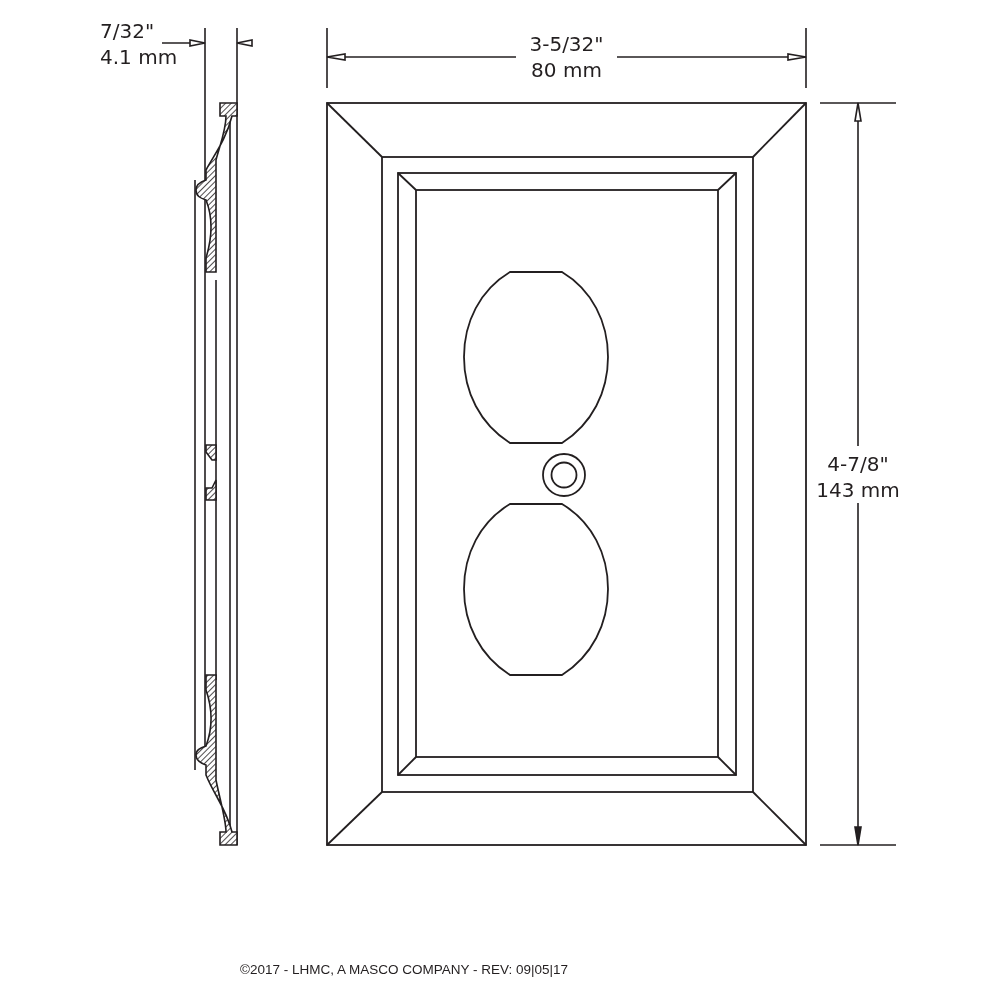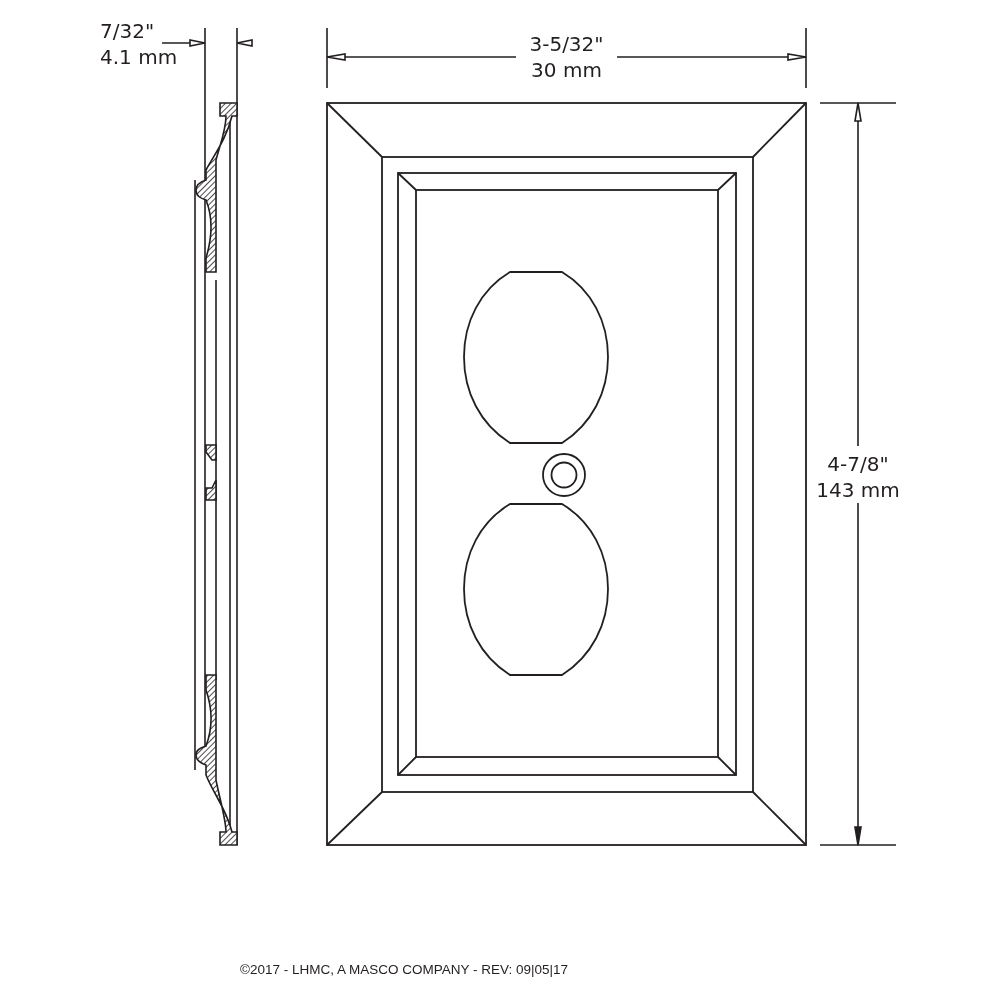--- a/index.html
+++ b/index.html
@@ -91,21 +91,21 @@
   </g>
 </svg>
 
 <div class="dimtext" style="left:100px; top:18px;">
   <div>7/32"</div>
   <div>4.1 mm</div>
 </div>
 
 <div class="dimtext center" style="left:516px; width:101px; top:31px;">
   <div>3-5/32"</div>
-  <div>30 mm</div>
+  <div>80 mm</div>
 </div>
 
 <div class="dimtext center" style="left:808px; width:100px; top:451px; background:transparent;">
   <div>4-7/8"</div>
   <div>143 mm</div>
 </div>
 
 <div class="footer">©2017 - LHMC, A MASCO COMPANY - REV: 09|05|17</div>
 
 </body></html>

